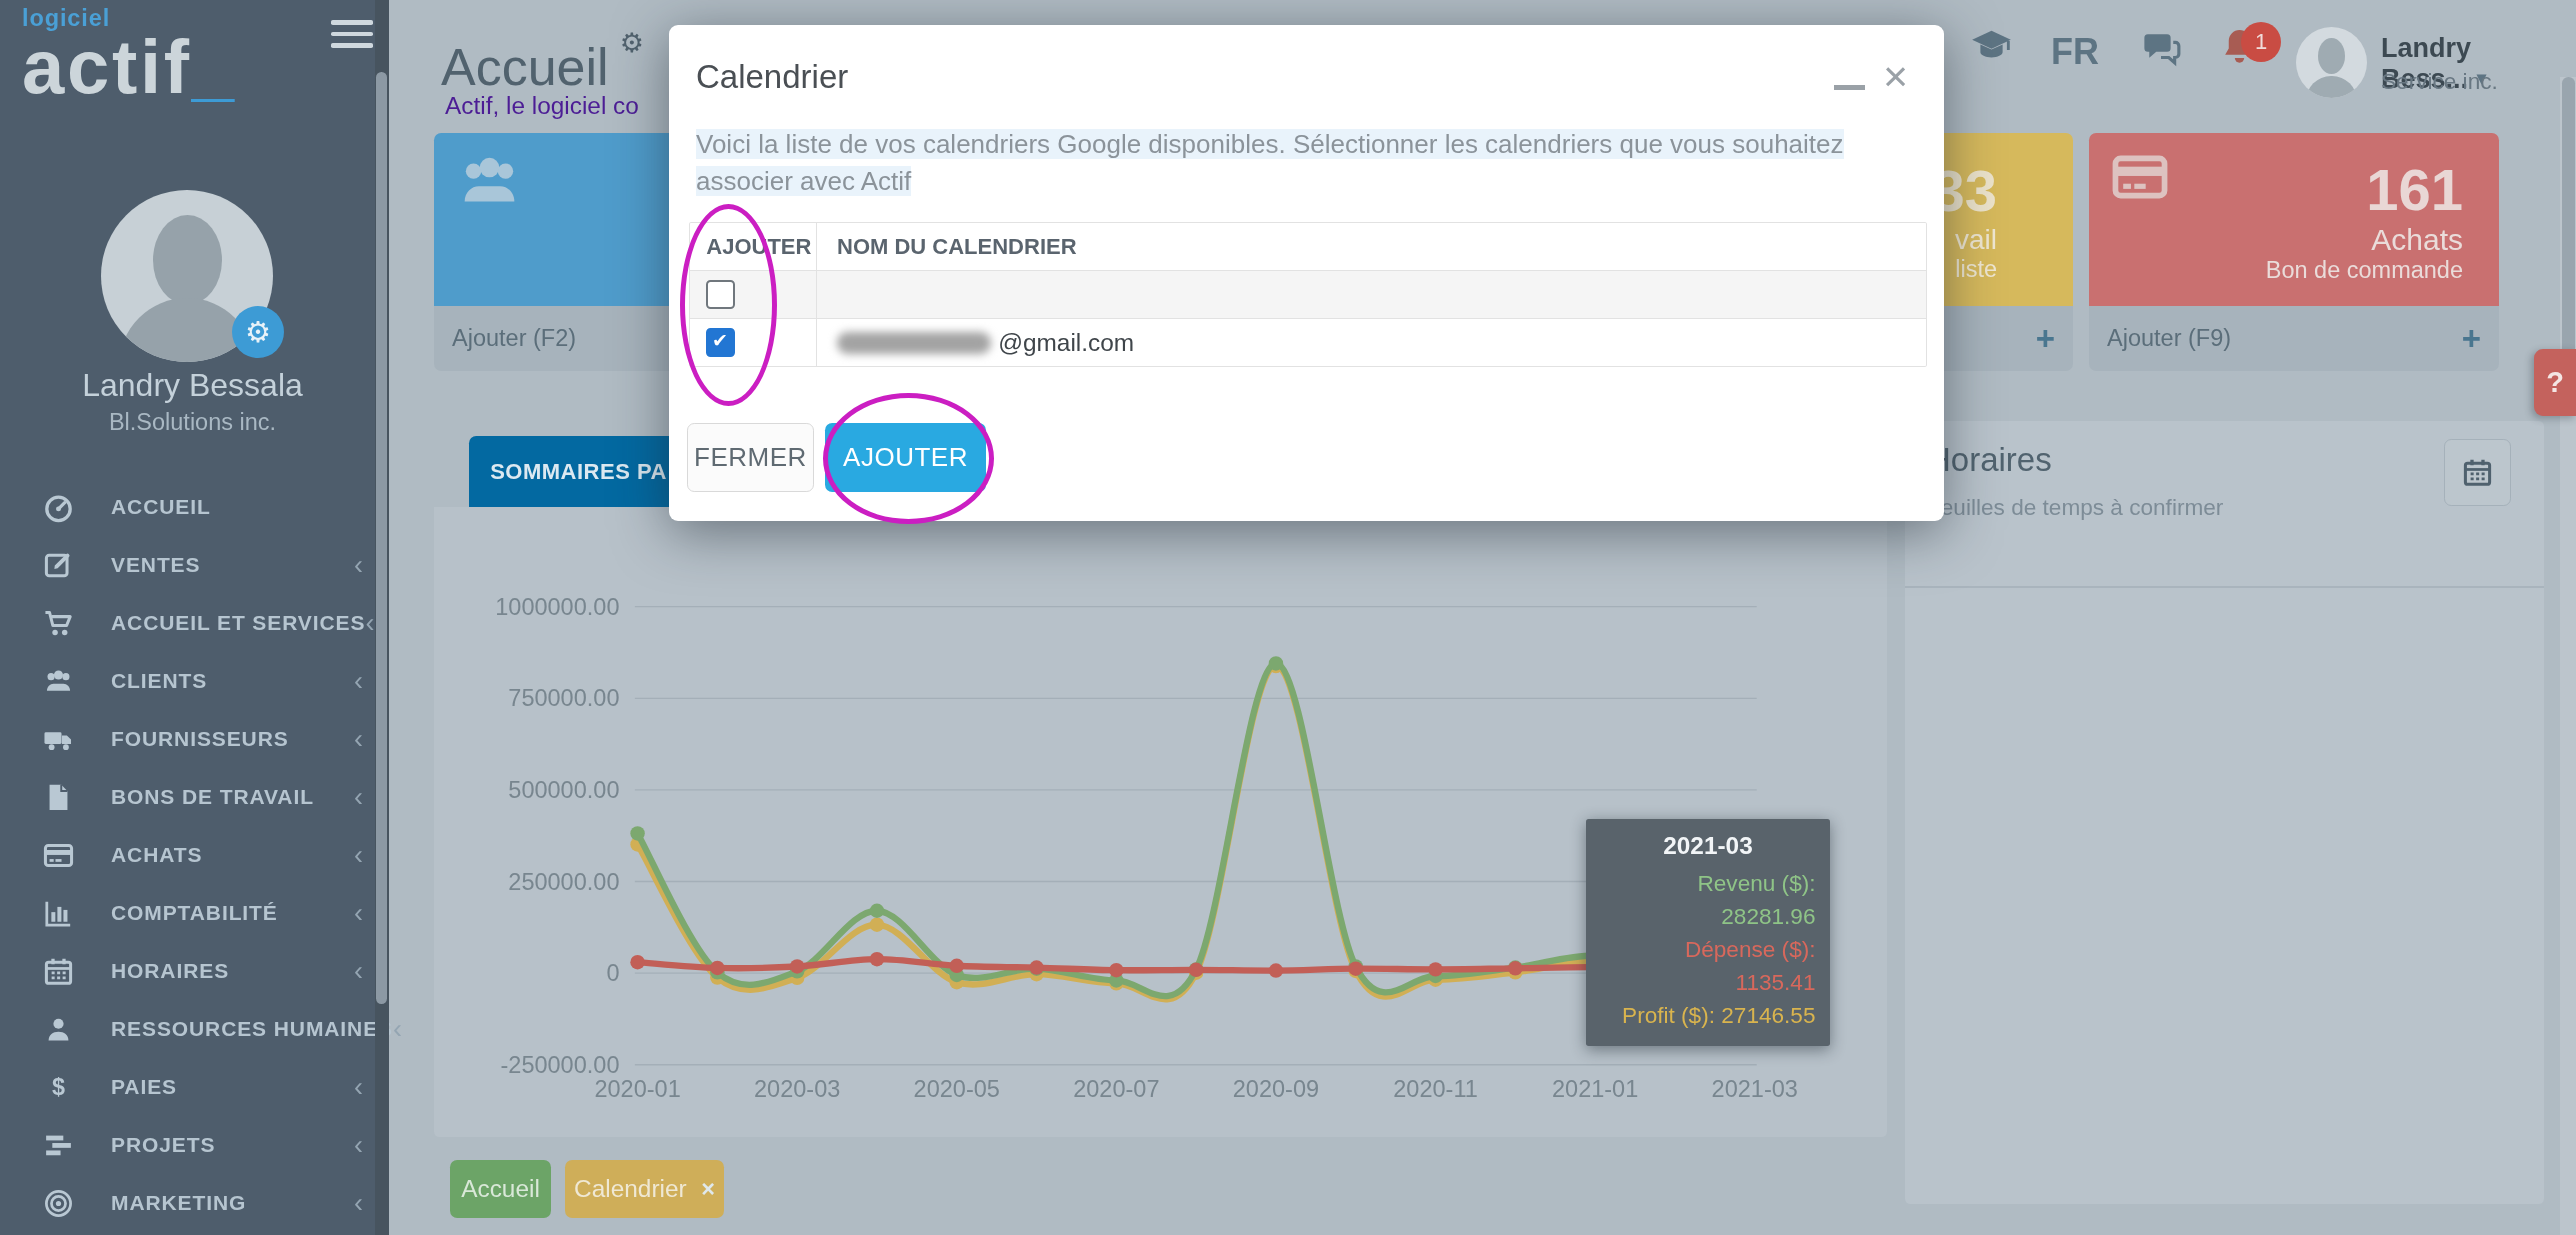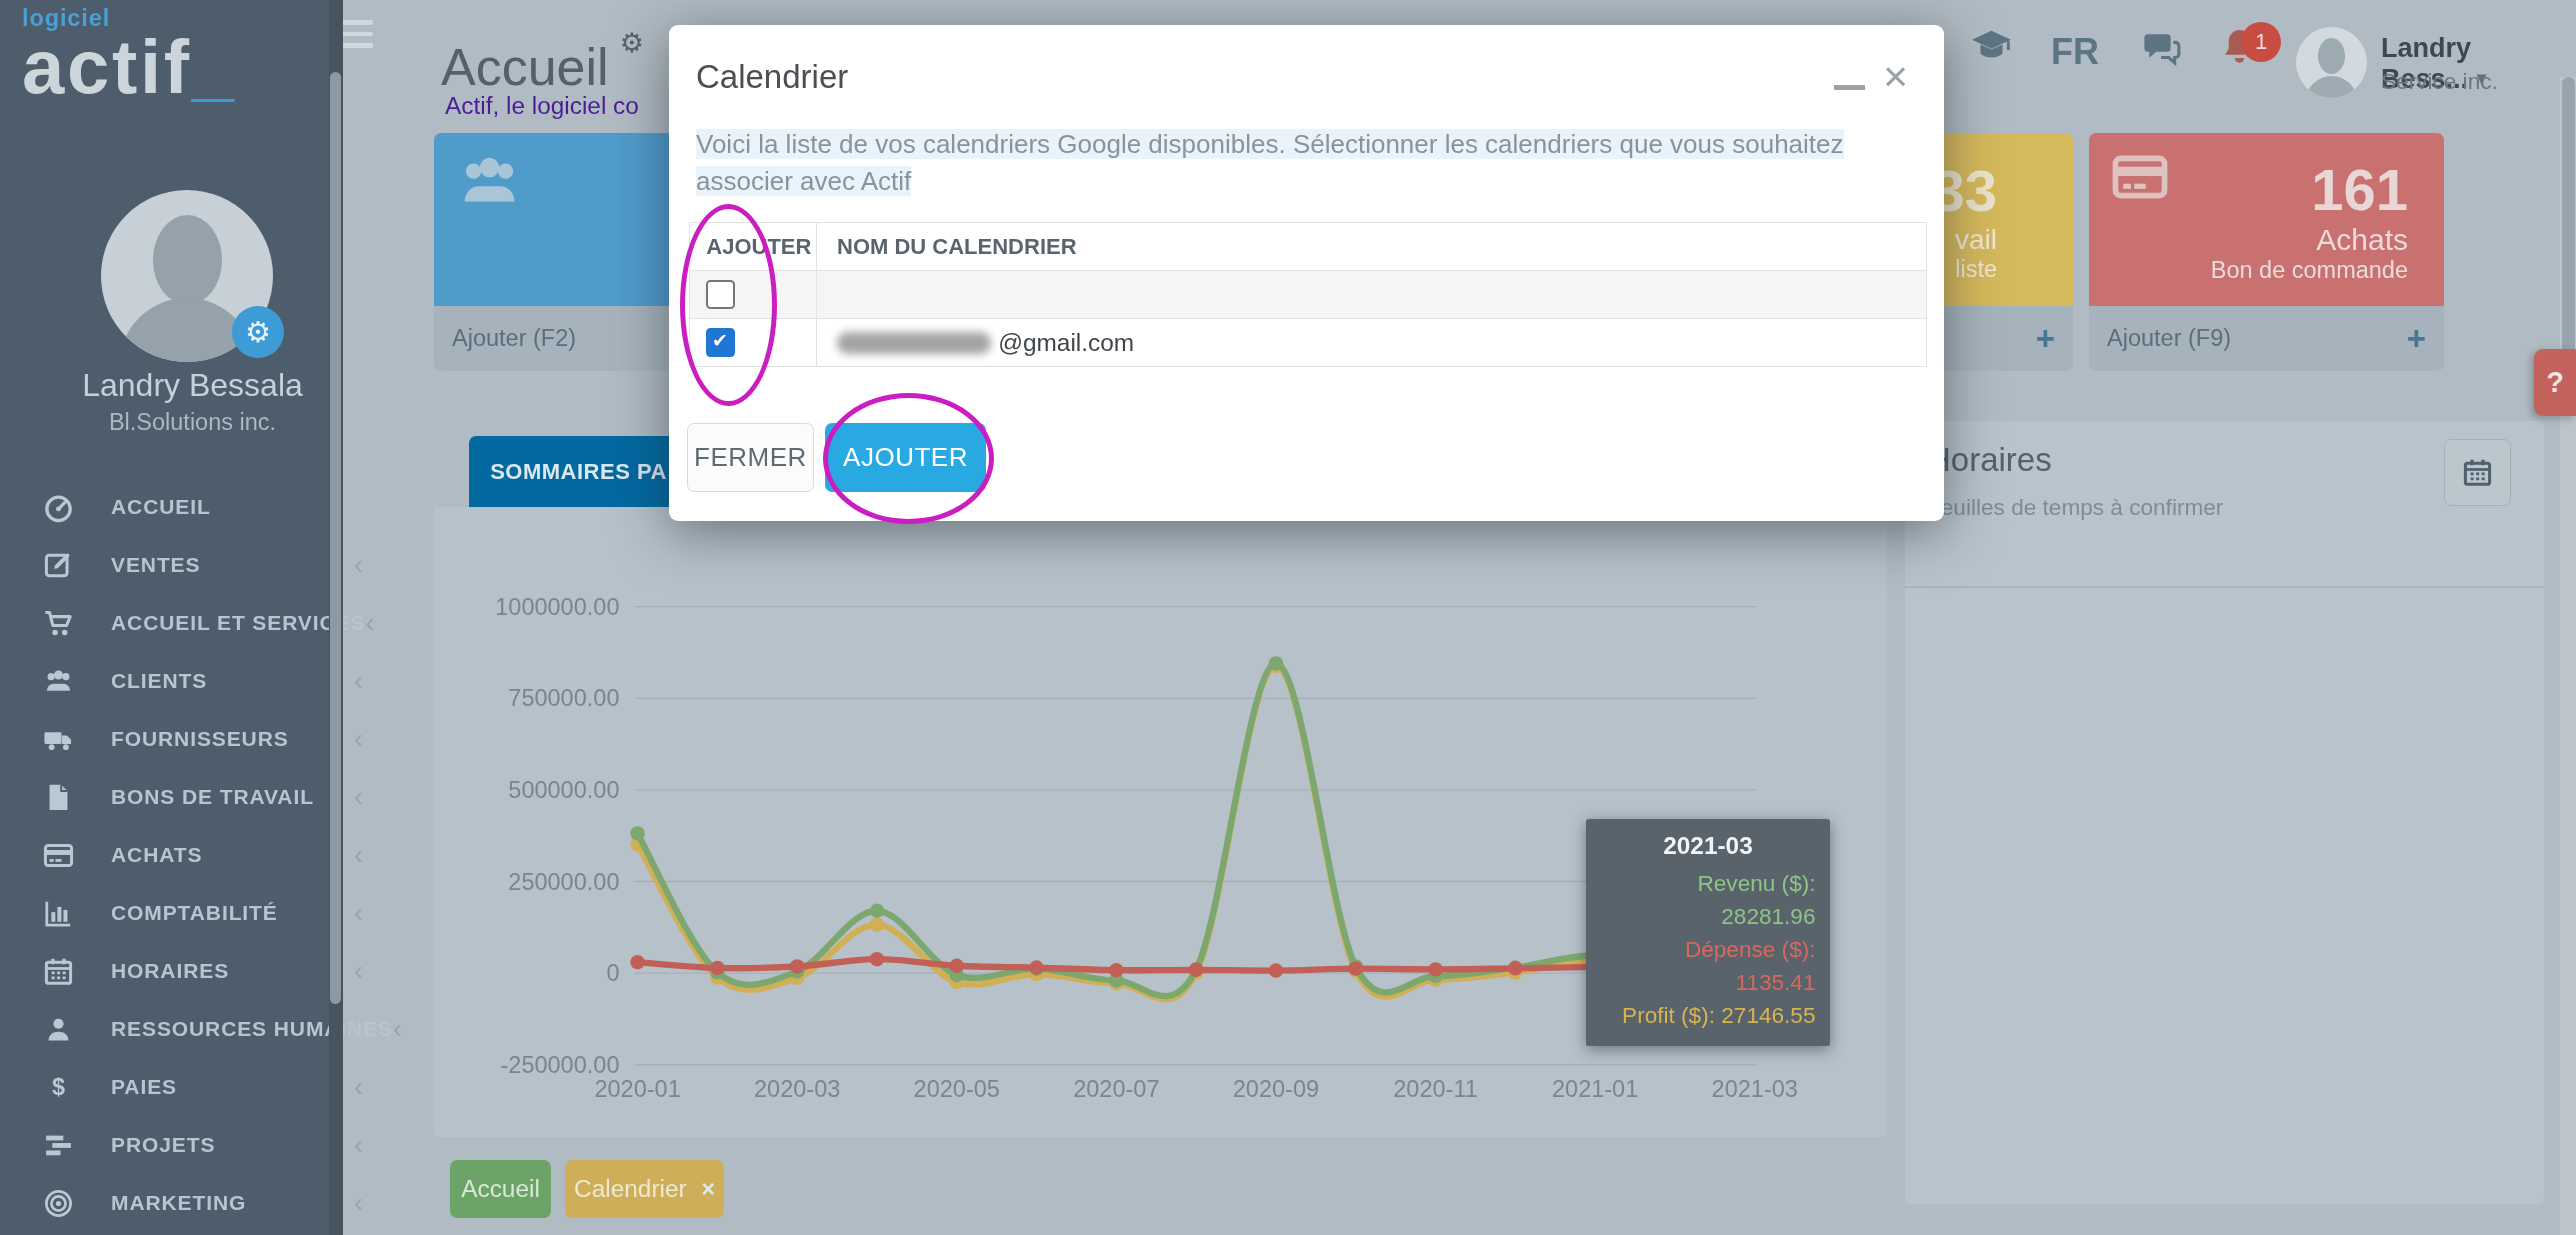--- a/index.html
+++ b/index.html
@@ -1,21 +1,21 @@
 <!DOCTYPE html>
 <html style="font-size:14.5px"><head>
 <meta charset="utf-8">
 <style>
   html,body{margin:0;padding:0}
   body{width:2576px;height:1236px;overflow:hidden;position:relative;
        font-family:"Liberation Sans",sans-serif;background:#b0bbc3}
   .fcc{display:flex;align-items:center;justify-content:center}
 
   
-  .sidebar{position:absolute;left:0;top:0;width:343px;height:1236px;background:#4e5d6c;z-index:5}
+  .sidebar{position:absolute;left:0;top:0;width:389px;height:1236px;background:#4e5d6c;z-index:5}
   .sb-track{position:absolute;right:0;top:0;width:14.5px;height:1236px;background:#47545f}
   .sb-thumb{position:absolute;right:1.8px;top:72px;width:11px;height:932px;background:#8c99a4;border-radius:5.4px}
   .logo{position:absolute;left:22px;top:7.2px;line-height:1}
   .logo-top{color:#4aa0d6;font-size:23.5px;font-weight:bold;letter-spacing:0.9px}
   .logo-main{color:#ccd5da;font-size:76px;font-weight:bold;letter-spacing:2.7px;line-height:.95}
   .logo-cur{color:#3d9bd5}
   .hamb{position:absolute;left:331px;top:20px;width:42px;cursor:pointer}
   .hamb div{height:4.5px;background:#cfd8de;border-radius:1.8px;margin-bottom:7.2px}
   .avatar{position:absolute;left:101px;top:190px;width:172px;height:172px;border-radius:50%;background:#c7d0d6;overflow:hidden}
   .avatar .head{position:absolute;left:52px;top:25px;width:69px;height:90px;border-radius:50%;background:#96a2aa}
@@ -333,21 +333,21 @@
   <div class="card-top" style="padding-right: 76px; box-sizing: border-box; display: flex; flex-direction: column; align-items: flex-end; justify-content: center; color: rgb(239, 231, 210); background: rgb(214, 185, 92);">
     <div class="ct-num" style="color:#ece3cb">33</div>
     <div class="ct-l1">vail</div>
     <div class="ct-l2">liste</div>
   </div>
   <div class="card-foot">
     <div class="cf-plus"></div>
   </div>
 </div>
 
-<div class="card" style="left:2089px;top:133px;width:355px">
+<div class="card" style="left:2089px;top:133px;width:410px">
   <div class="card-top" style="padding-right: 36px; box-sizing: border-box; display: flex; flex-direction: column; align-items: flex-end; justify-content: center; background: rgb(201, 112, 112);">
     <div class="ct-icon" style="color:#ddc2c0">
         <svg width="62" height="62" viewBox="0 0 24 24">
           <rect x="2.5" y="4.8" width="19" height="14.4" rx="2" fill="none" stroke="currentColor" stroke-width="2.2"></rect>
           <rect x="2.5" y="8" width="19" height="3.6" fill="currentColor"></rect>
           <rect x="5.5" y="14.6" width="3" height="2" fill="currentColor"></rect>
           <rect x="9.8" y="14.6" width="4.4" height="2" fill="currentColor"></rect>
         </svg>
       </div>
     <div class="ct-num" style="color:#e9d7d5">161</div>

